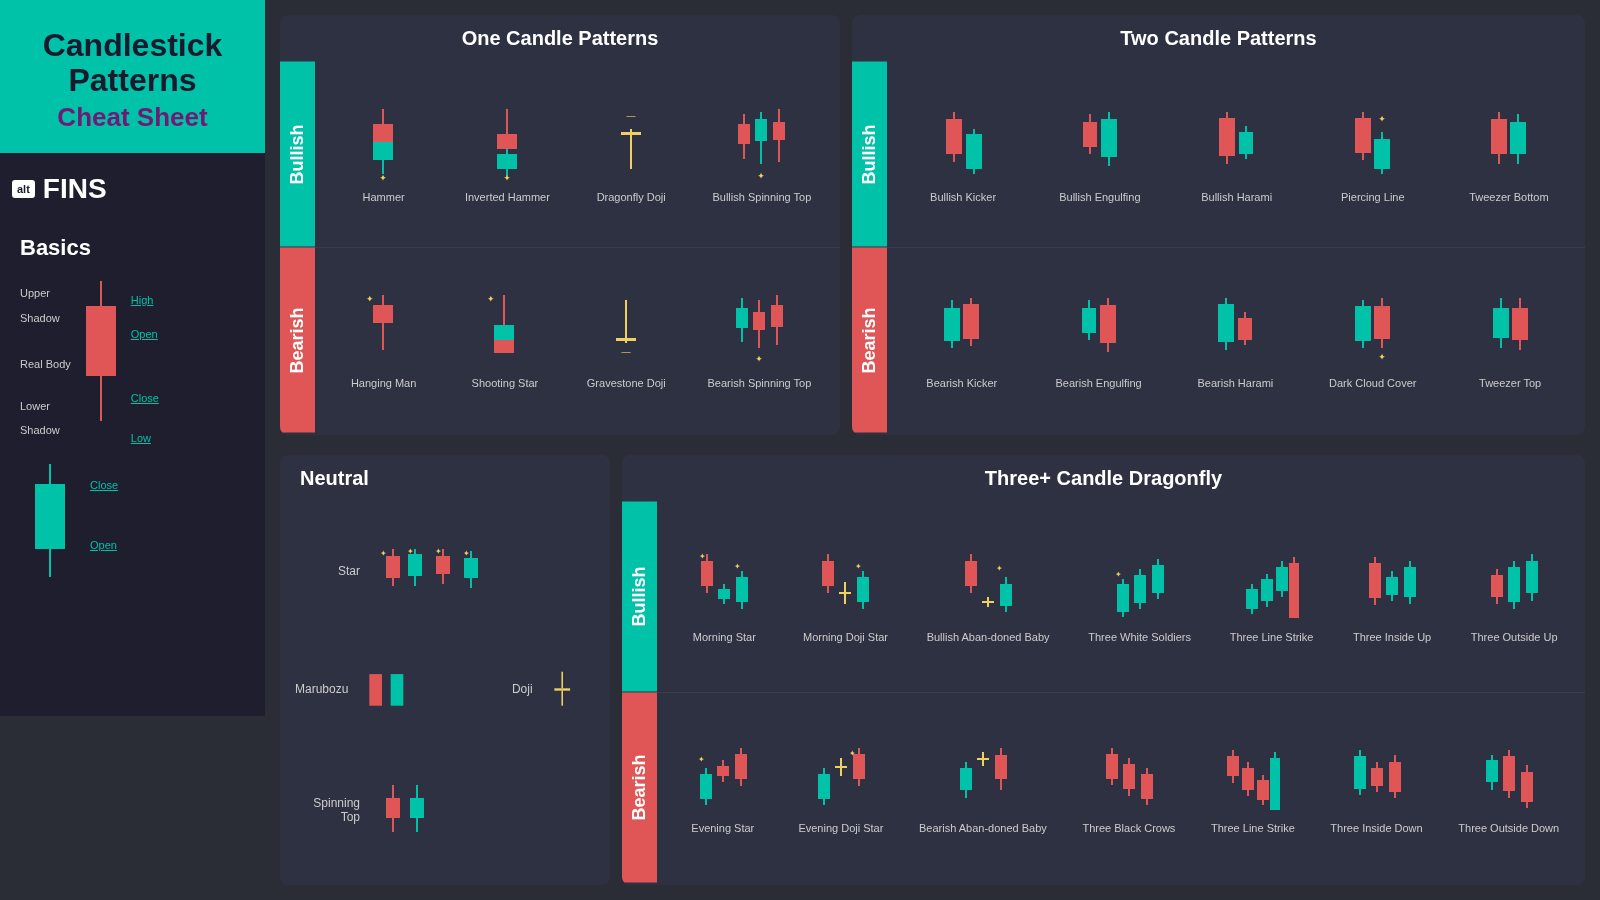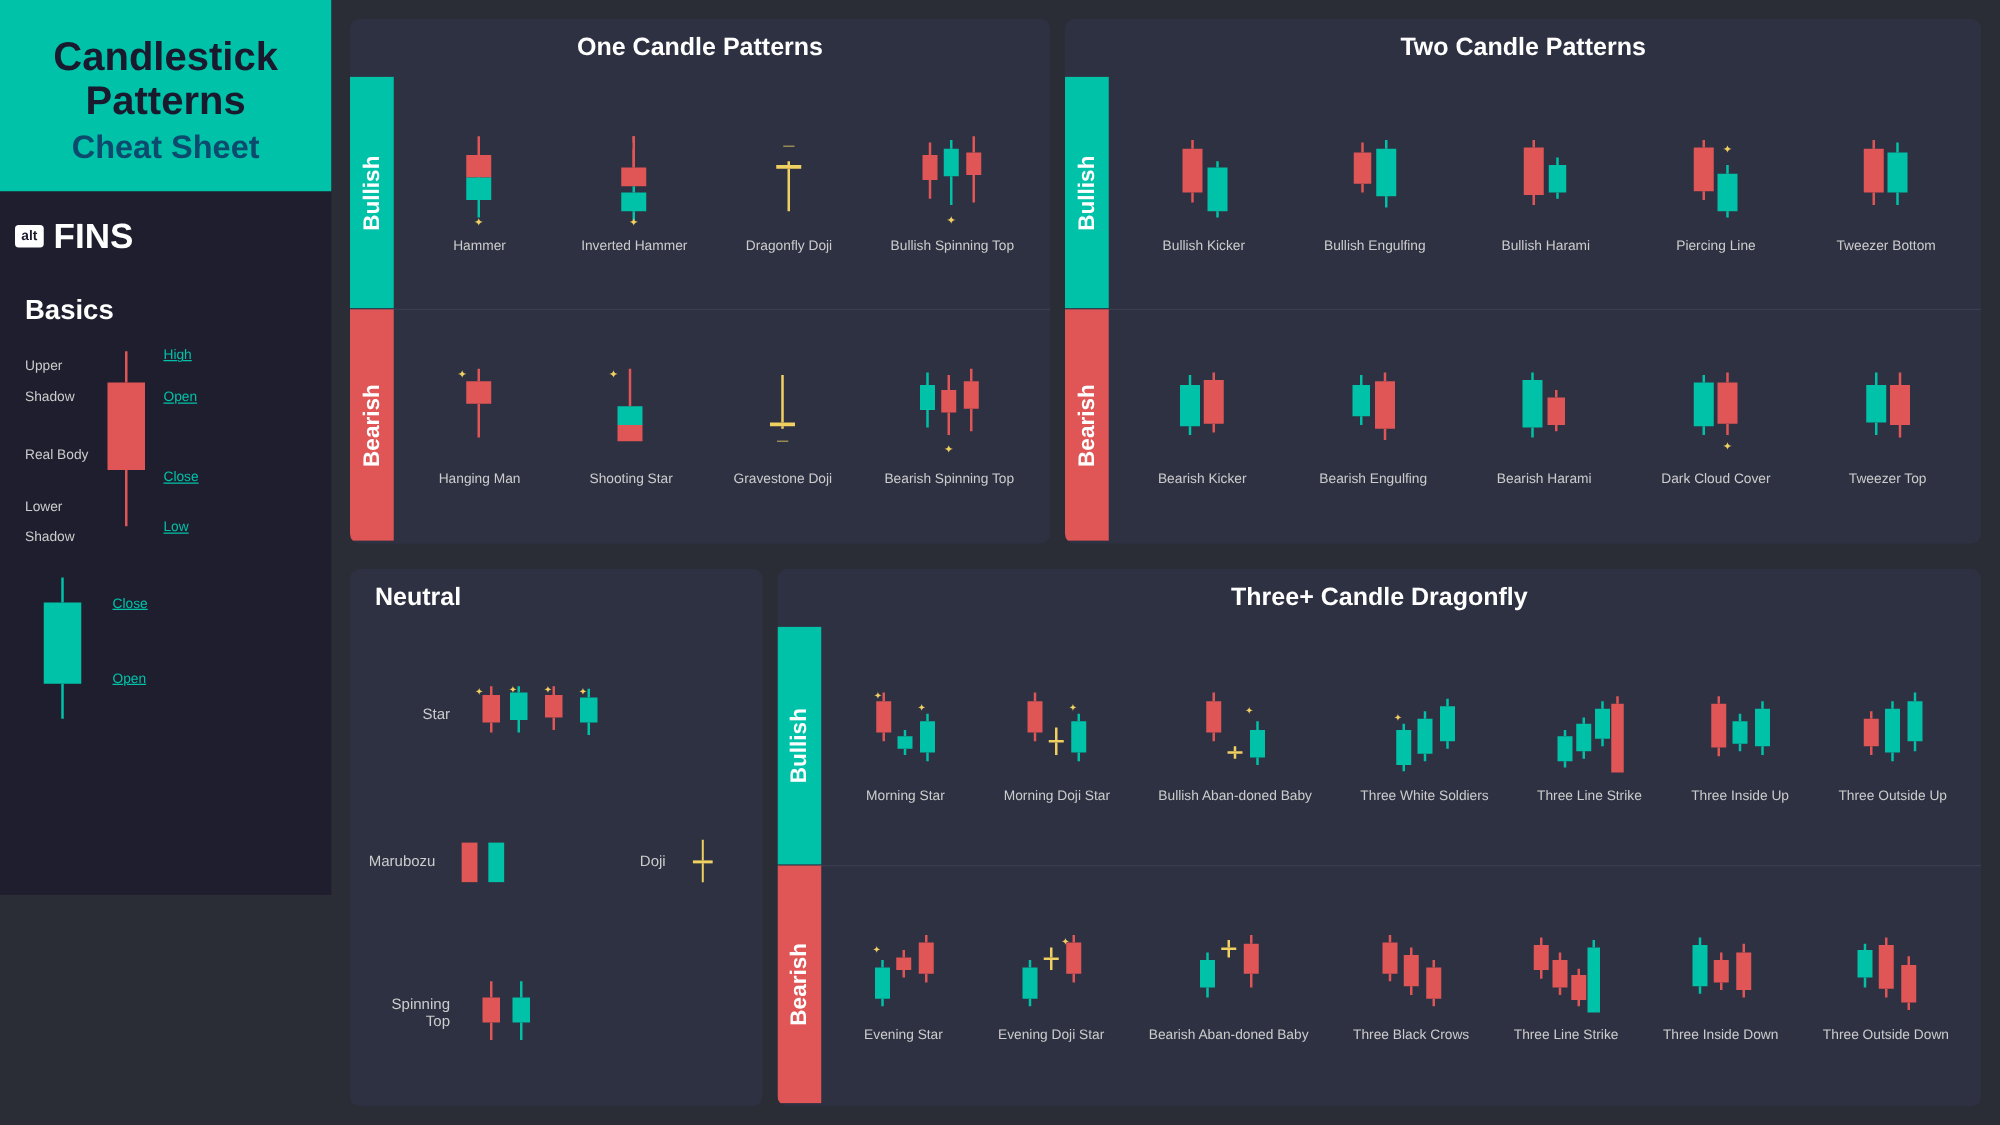--- a/index.html
+++ b/index.html
@@ -31,21 +31,21 @@
     .sidebar-title {
       font-size: 32px;
       font-weight: 900;
       color: #1a1a2e;
       line-height: 1.1;
     }
 
     .sidebar-subtitle {
       font-size: 26px;
       font-weight: 700;
-      color: #0c4a6e;
+      color: #701a75;
       margin-top: 4px;
     }
 
     .sidebar-logo {
       padding: 20px 12px;
       display: flex;
       align-items: center;
       gap: 8px;
     }
 
@@ -242,21 +242,21 @@
         <span style="margin-top:18px;">Lower<br>Shadow</span>
       </div>
       <svg width="60" height="165" viewBox="0 0 60 165">
 
         <line x1="30" y1="5" x2="30" y2="30" stroke="#e05555" stroke-width="2"></line>
 
         <rect x="15" y="30" width="30" height="70" fill="#e05555"></rect>
 
         <line x1="30" y1="100" x2="30" y2="145" stroke="#e05555" stroke-width="2"></line>
       </svg>
-      <div style="display:flex;flex-direction:column;font-size:11px;gap:0px;margin-top:2px;">
+      <div style="display:flex;flex-direction:column;font-size:11px;gap:0px;margin-top:18px;">
         <span style="color:#00c2a8;text-decoration:underline;">High</span>
         <span style="color:#00c2a8;text-decoration:underline;margin-top:22px;">Open</span>
         <span style="color:#00c2a8;text-decoration:underline;margin-top:52px;">Close</span>
         <span style="color:#00c2a8;text-decoration:underline;margin-top:28px;">Low</span>
       </div>
     </div>
 
     <div style="display:flex; gap:10px; align-items:flex-start;">
       <svg width="60" height="130" viewBox="0 0 60 130">
 

